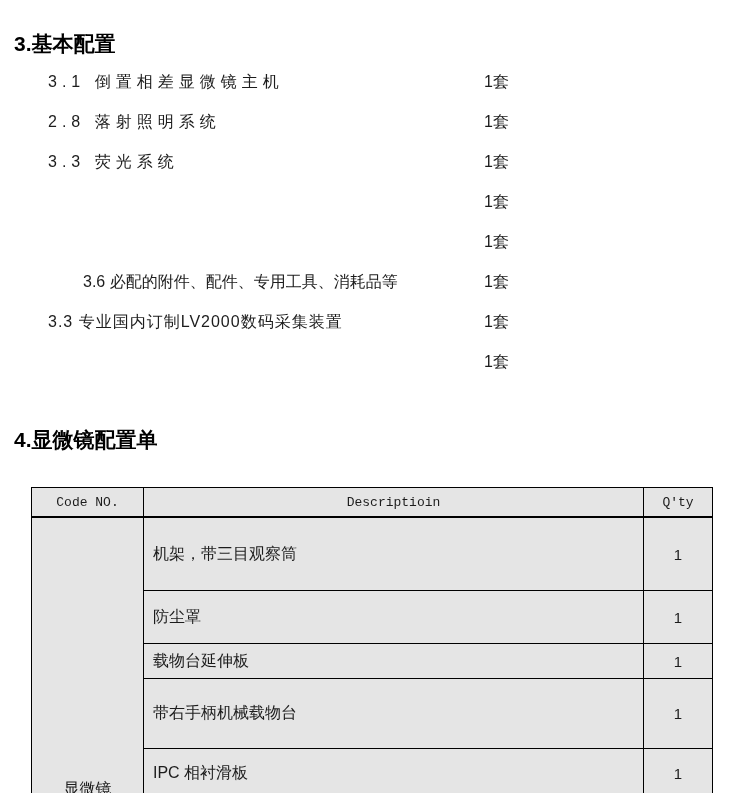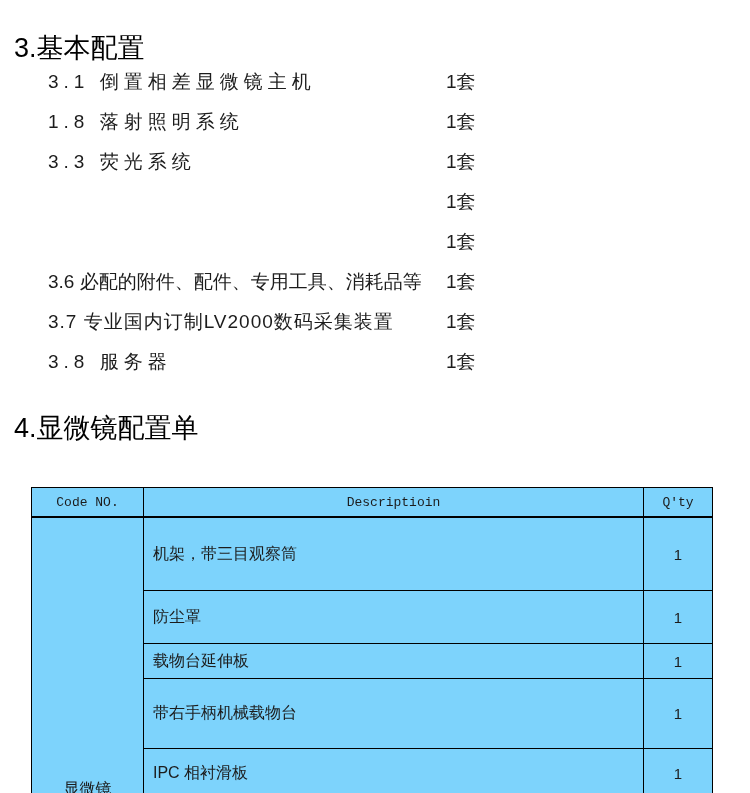--- a/index.html
+++ b/index.html
@@ -10,64 +10,64 @@
     position: relative;
     background: #ffffff;
     color: #1c1c1c;
     font-family: "Liberation Sans", sans-serif;
   }
 
   .heading {
     position: absolute;
     left: 14px;
     margin: 0;
-    font-size: 27px;
-    font-weight: normal;
+    font-size: 21px;
+    font-weight: bold;
     color: #000000;
     white-space: nowrap;
   }
   #heading-3 { top: 30px; }
-  #heading-4 { top: 410px; }
+  #heading-4 { top: 426px; }
 
   .config-list {
     position: absolute;
     left: 0;
     top: 62px;
     width: 750px;
   }
   .list-item {
     position: relative;
     height: 40px;
     line-height: 40px;
-    font-size: 19px;
+    font-size: 16px;
     white-space: nowrap;
   }
   .list-item .li-text { position: absolute; left: 48px; }
-  .list-item .li-qty  { position: absolute; left: 446px; letter-spacing: 0; }
+  .list-item .li-qty  { position: absolute; left: 484px; letter-spacing: 0; }
   .ls-wide .li-text { letter-spacing: 5px; }
   .ls-mid  .li-text { letter-spacing: 1px; }
-  .ls-none .li-text { letter-spacing: 0; }
+  .ls-none .li-text { letter-spacing: 0; margin-left: 35px; }
 
   table.config-table {
     position: absolute;
     left: 31px;
     top: 487px;
     width: 681px;
     border-collapse: collapse;
     table-layout: fixed;
     font-size: 16px;
     color: #1c1c1c;
   }
   .config-table col.c-code { width: 112px; }
   .config-table col.c-desc { width: 500px; }
   .config-table col.c-qty  { width: 69px; }
   .config-table th, .config-table td {
     border: 1px solid #000000;
     padding: 0;
-    background: #7dd3fc;
+    background: #e5e5e5;
   }
   .config-table th {
     height: 28px;
     font-family: "Liberation Mono", monospace;
     font-size: 13px;
     font-weight: normal;
     text-align: center;
     border-bottom-width: 2px;
   }
   .config-table td.desc-cell {
@@ -105,43 +105,42 @@
 <div>
 
   <h2 id="heading-3" class="heading">3.基本配置</h2>
 
   <div class="config-list">
     <div class="list-item ls-wide">
       <span class="li-text">3.1 倒置相差显微镜主机</span>
       <span class="li-qty">1套</span>
     </div>
     <div class="list-item ls-wide">
-      <span class="li-text">1.8 落射照明系统</span>
+      <span class="li-text">2.8 落射照明系统</span>
       <span class="li-qty">1套</span>
     </div>
     <div class="list-item ls-wide">
       <span class="li-text">3.3 荧光系统</span>
       <span class="li-qty">1套</span>
     </div>
     <div class="list-item ls-mid">
       <span class="li-qty">1套</span>
     </div>
     <div class="list-item ls-wide">
       <span class="li-qty">1套</span>
     </div>
     <div class="list-item ls-none">
       <span class="li-text">3.6 必配的附件、配件、专用工具、消耗品等</span>
       <span class="li-qty">1套</span>
     </div>
     <div class="list-item ls-mid">
-      <span class="li-text">3.7 专业国内订制LV2000数码采集装置</span>
+      <span class="li-text">3.3 专业国内订制LV2000数码采集装置</span>
       <span class="li-qty">1套</span>
     </div>
     <div class="list-item ls-wide">
-      <span class="li-text">3.8 服务器</span>
       <span class="li-qty">1套</span>
     </div>
   </div>
 
   <h2 id="heading-4" class="heading">4.显微镜配置单</h2>
 
   <table class="config-table">
     <colgroup>
       <col class="c-code">
       <col class="c-desc">

